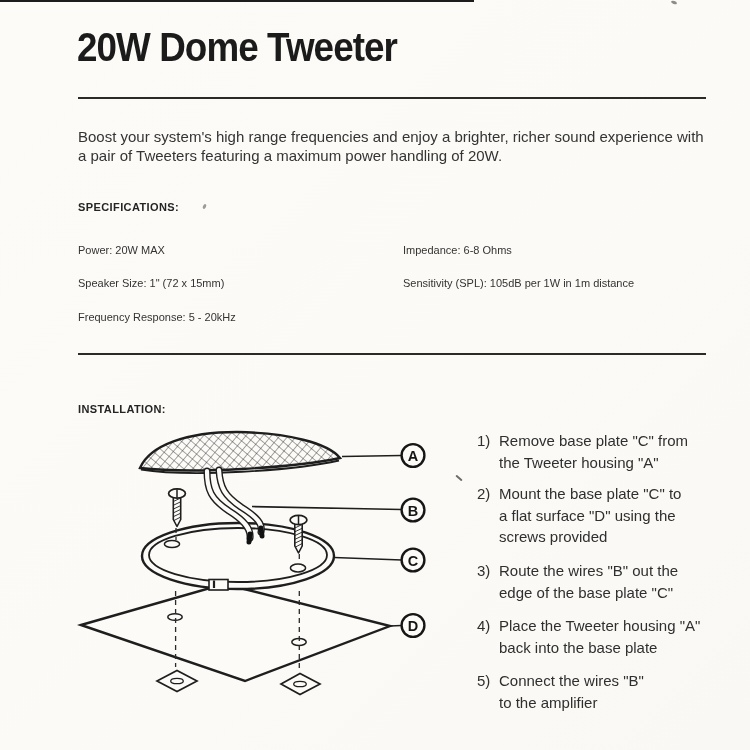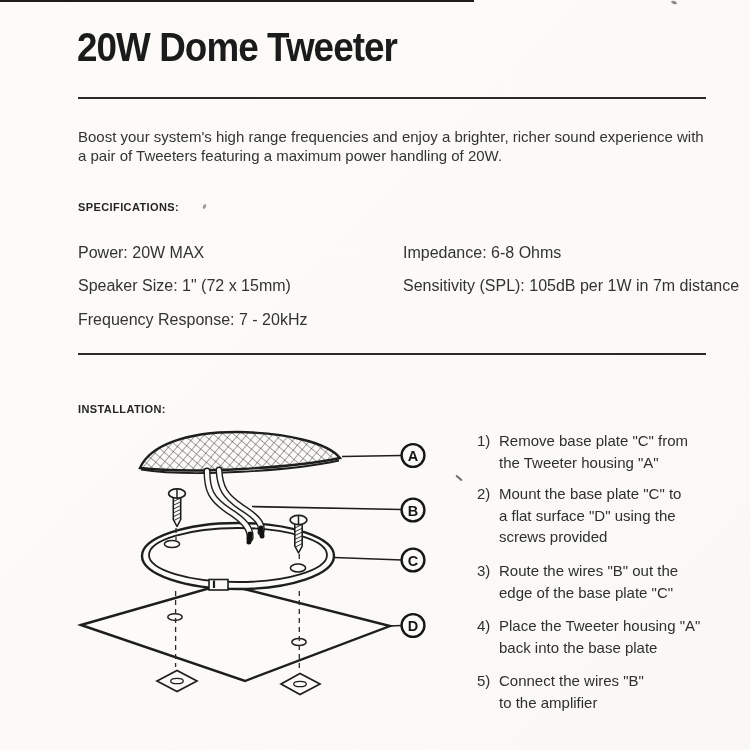--- a/index.html
+++ b/index.html
@@ -29,21 +29,21 @@
     font-size:15px; line-height:19px; color:#343434; white-space:pre-line;
   }
 
   .sec-heading {
     position:absolute; left:78px; font-size:11px; font-weight:700;
     letter-spacing:0.4px; color:#242424; white-space:nowrap;
   }
   .spec-heading { top:201px; }
   .install-heading { top:403px; }
 
-  .spec { position:absolute; font-size:16px; color:#333; white-space:nowrap; }
+  .spec { position:absolute; font-size:11px; color:#333; white-space:nowrap; }
   .spec-l0 { left:78px;  top:244px; }
   .spec-l1 { left:78px;  top:277px; }
   .spec-l2 { left:78px;  top:311px; }
   .spec-r0 { left:403px; top:244px; }
   .spec-r1 { left:403px; top:277px; }
 
   .step { position:absolute; left:477px; width:262px; display:flex;
           font-size:15px; line-height:21.5px; color:#2f2f2f; }
   .step-num { flex:none; width:16px; margin-right:6px; }
   .step-text { white-space:pre-line; }
@@ -67,23 +67,23 @@
 
   <h1 class="title">20W Dome Tweeter</h1>
   <div class="rule rule-top"></div>
 
   <p class="desc">Boost your system's high range frequencies and enjoy a brighter, richer sound experience with
 a pair of Tweeters featuring a maximum power handling of 20W.</p>
 
   <div class="sec-heading spec-heading">SPECIFICATIONS:</div>
   <div class="spec spec-l0">Power: 20W MAX</div>
   <div class="spec spec-l1">Speaker Size: 1" (72 x 15mm)</div>
-  <div class="spec spec-l2">Frequency Response: 7 - 20kHz</div>
+  <div class="spec spec-l2">Frequency Response: 5 - 20kHz</div>
   <div class="spec spec-r0">Impedance: 6-8 Ohms</div>
-  <div class="spec spec-r1">Sensitivity (SPL): 105dB per 1W in 7m distance</div>
+  <div class="spec spec-r1">Sensitivity (SPL): 105dB per 1W in 1m distance</div>
 
   <div class="rule rule-mid"></div>
 
   <div class="sec-heading install-heading">INSTALLATION:</div>
 
   <svg class="diagram" width="400" height="300" viewBox="55 415 400 300">
     <defs>
       <pattern id="mesh" width="6.5" height="6.5" patternUnits="userSpaceOnUse" patternTransform="rotate(40)">
         <path d="M0 0 H6.5 M0 0 V6.5" stroke="#3c3c3c" stroke-width="0.9" fill="none"></path>
       </pattern>

